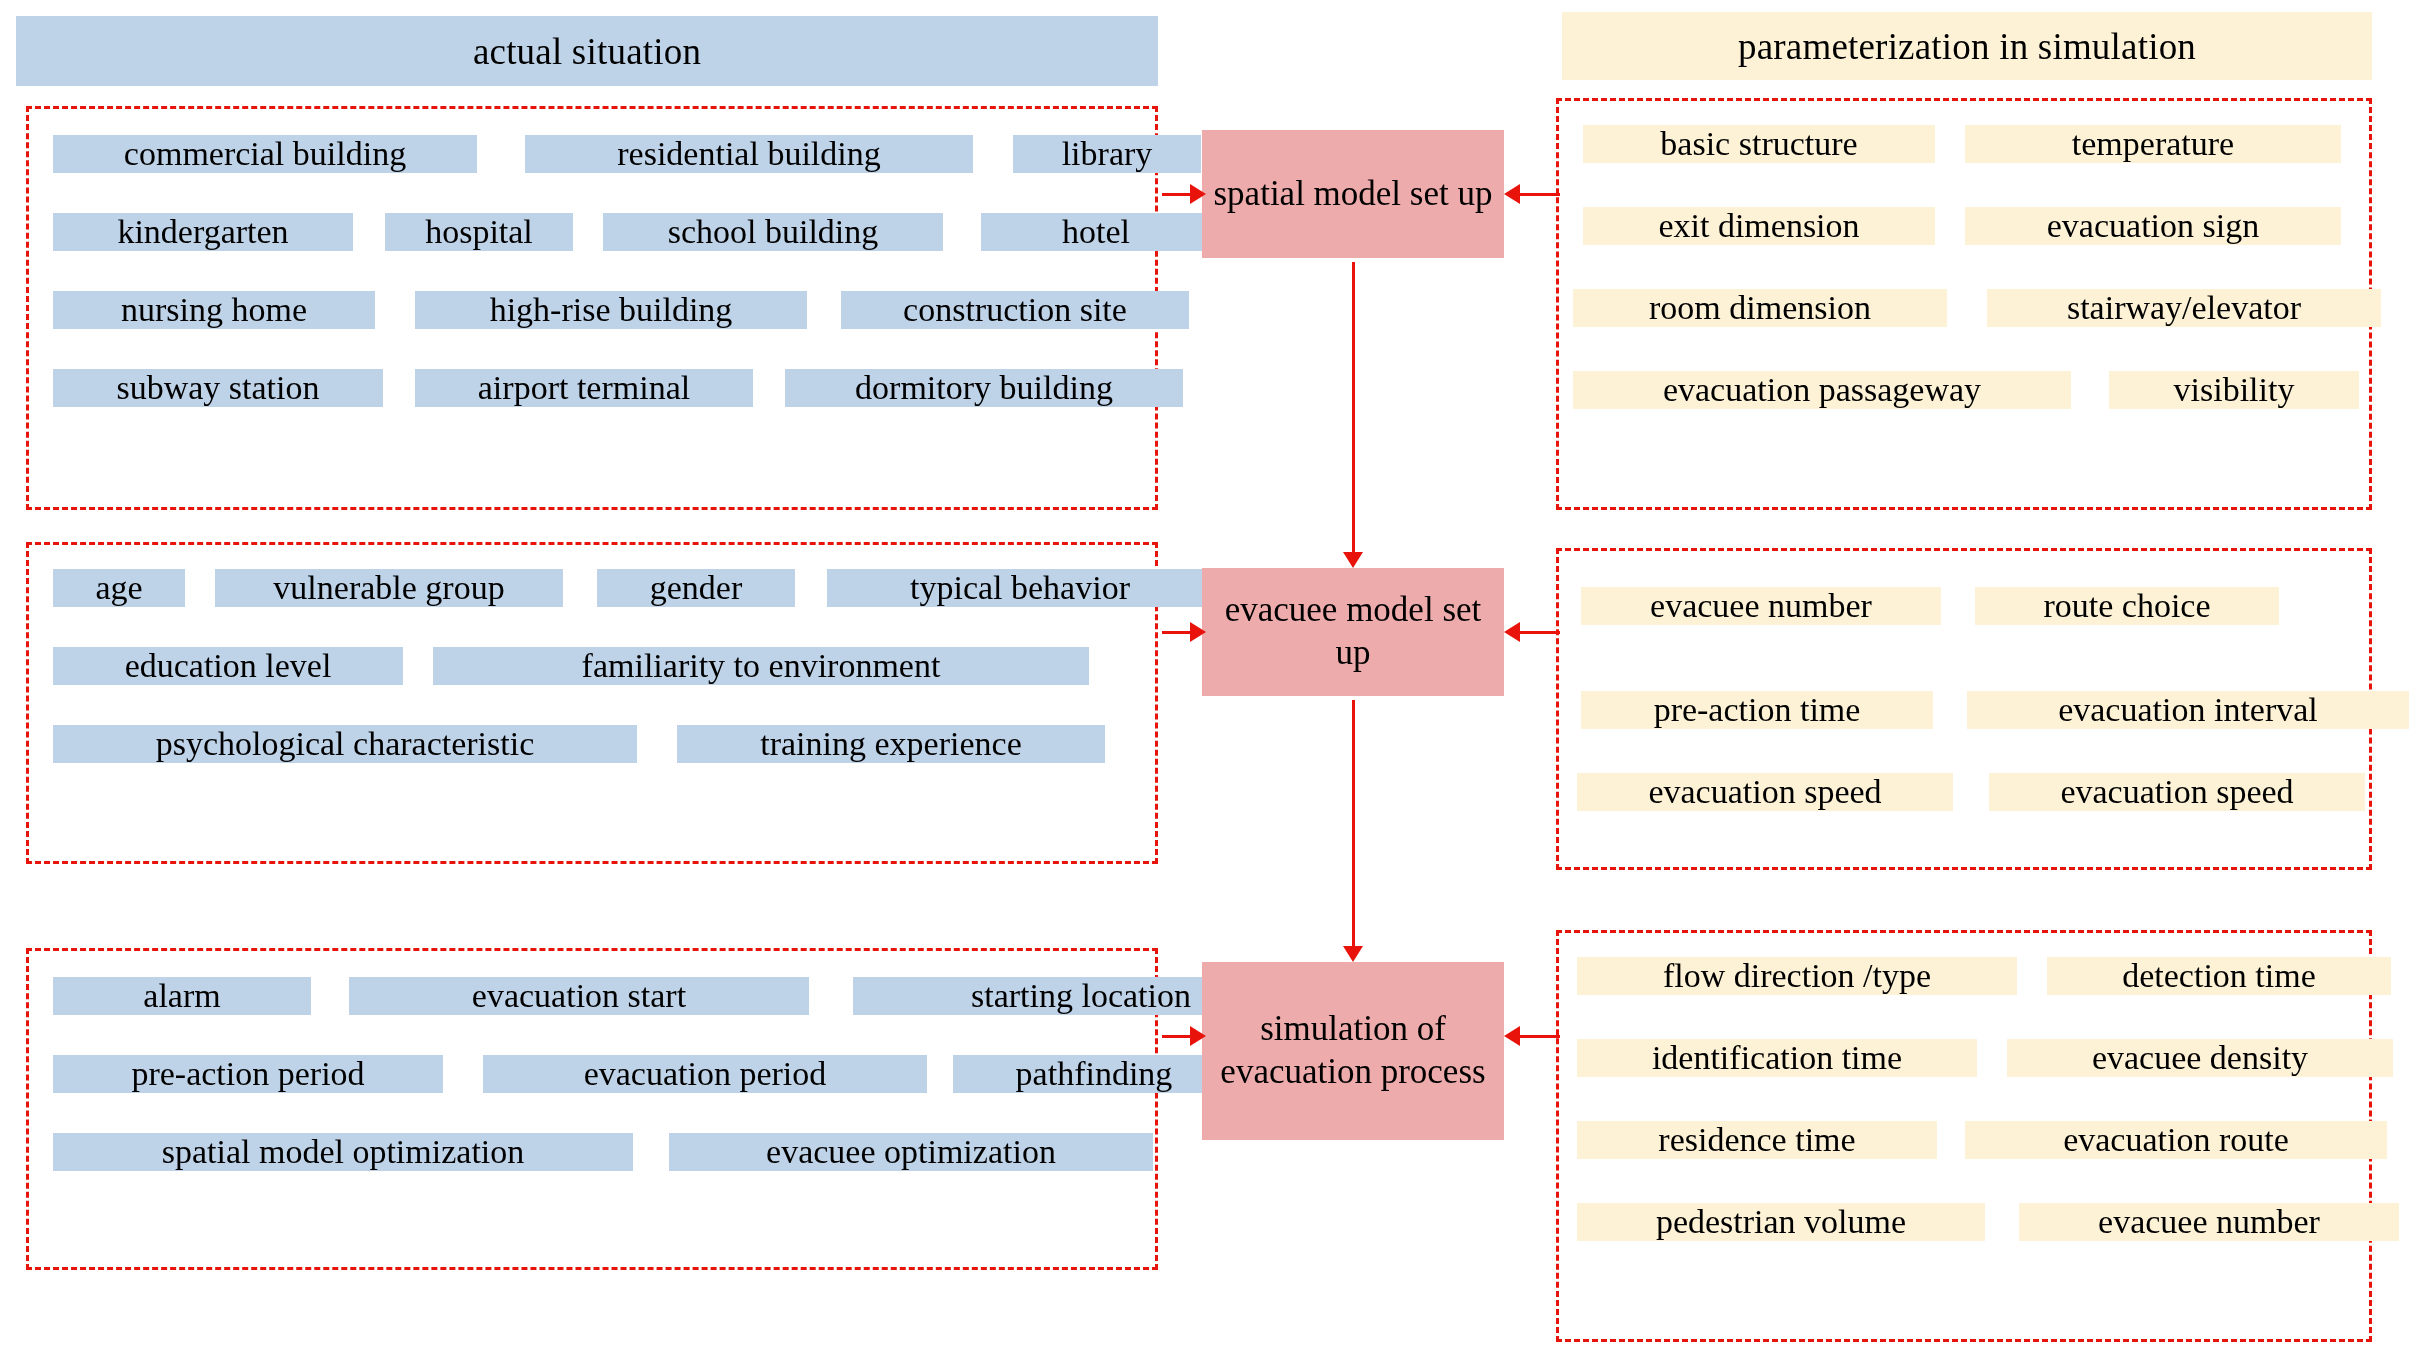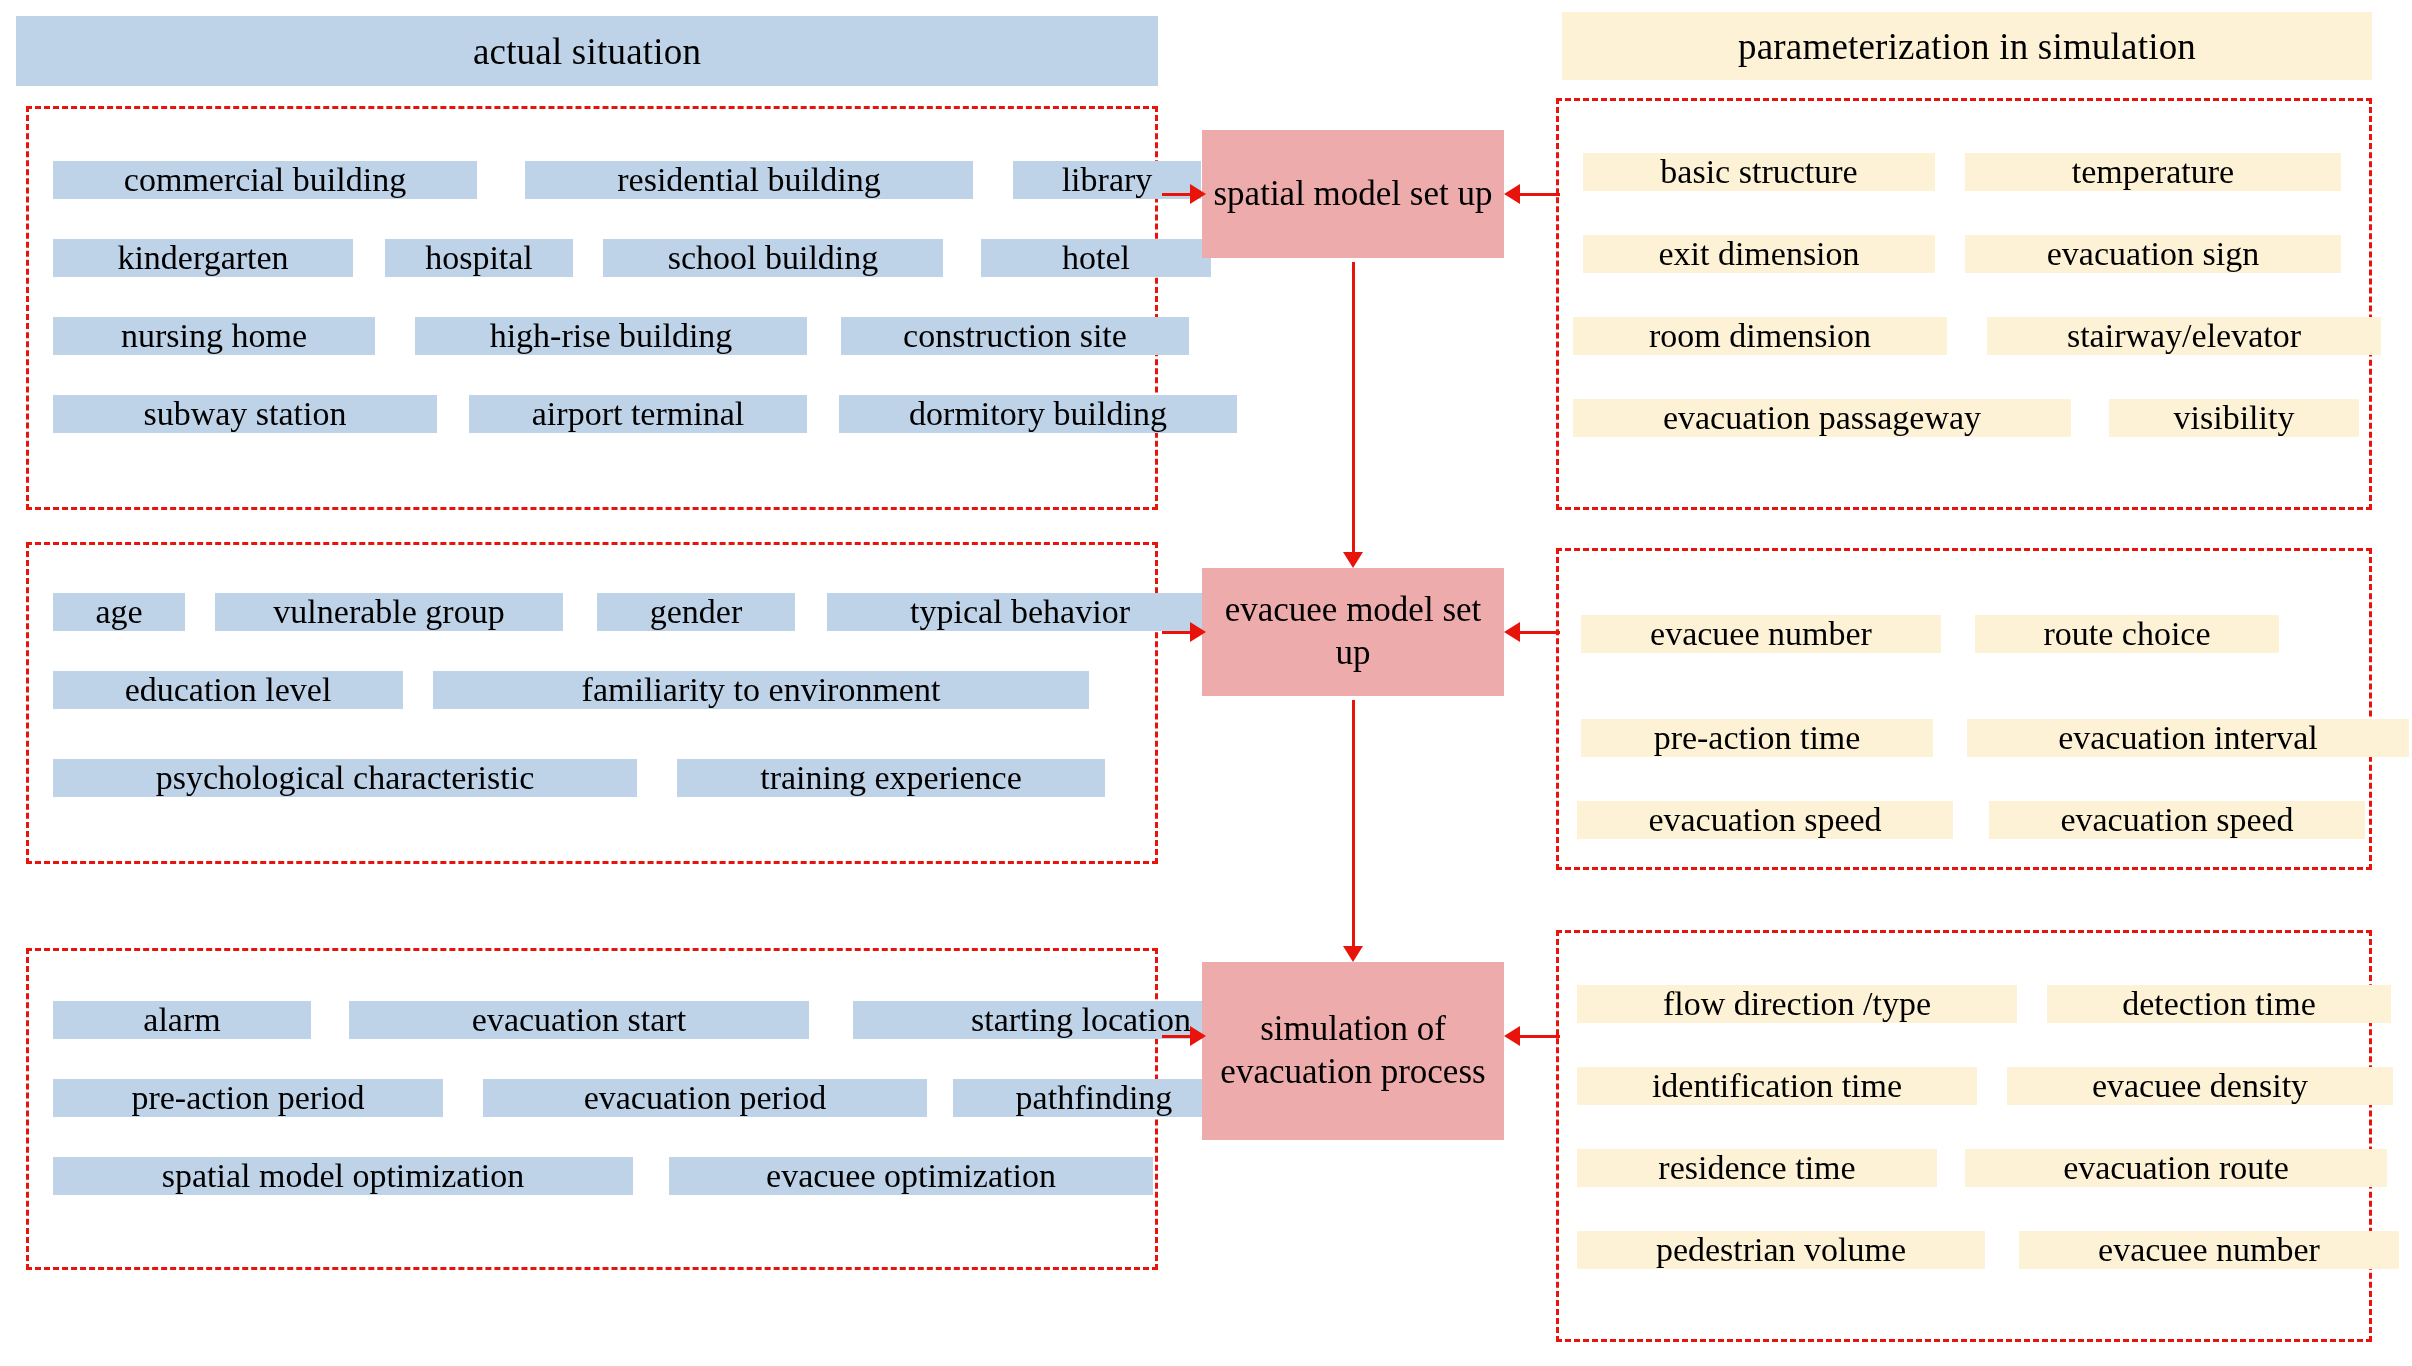--- a/index.html
+++ b/index.html
@@ -32,21 +32,21 @@
     border: 3px dashed #e8140c;
     box-sizing: border-box;
     background: transparent;
   }
 
   
   .rows { position: absolute; left: 0; top: 0; right: 0; bottom: 0; }
   .row {
     position: absolute;
     display: flex;
-    align-items: flex-end;
+    align-items: flex-start;
     gap: 12px;
   }
   .tag {
     display: flex; align-items: center; justify-content: center;
     font-size: 34px;
     color: #000;
     white-space: nowrap;
     box-sizing: border-box;
     padding: 0 10px;
   }
@@ -133,21 +133,21 @@
 
       <div class="row" style="left:24px; top:182px; height:64px;">
         <div class="tag tag-blue" style="width:322px;">nursing home</div>
         <div style="width:16px"></div>
         <div class="tag tag-blue" style="width:392px;">high-rise building</div>
         <div style="width:10px"></div>
         <div class="tag tag-blue" style="width:348px;">construction site</div>
       </div>
 
       <div class="row" style="left:24px; top:260px; height:64px;">
-        <div class="tag tag-blue" style="width:384px;">subway station</div>
+        <div class="tag tag-blue" style="width:330px;">subway station</div>
         <div style="width:8px"></div>
         <div class="tag tag-blue" style="width:338px;">airport terminal</div>
         <div style="width:8px"></div>
         <div class="tag tag-blue" style="width:398px;">dormitory building</div>
       </div>
     </div>
   </div>
 
   <div class="group" style="left:26px; top:542px; width:1132px; height:322px;">
     <div class="rows">

